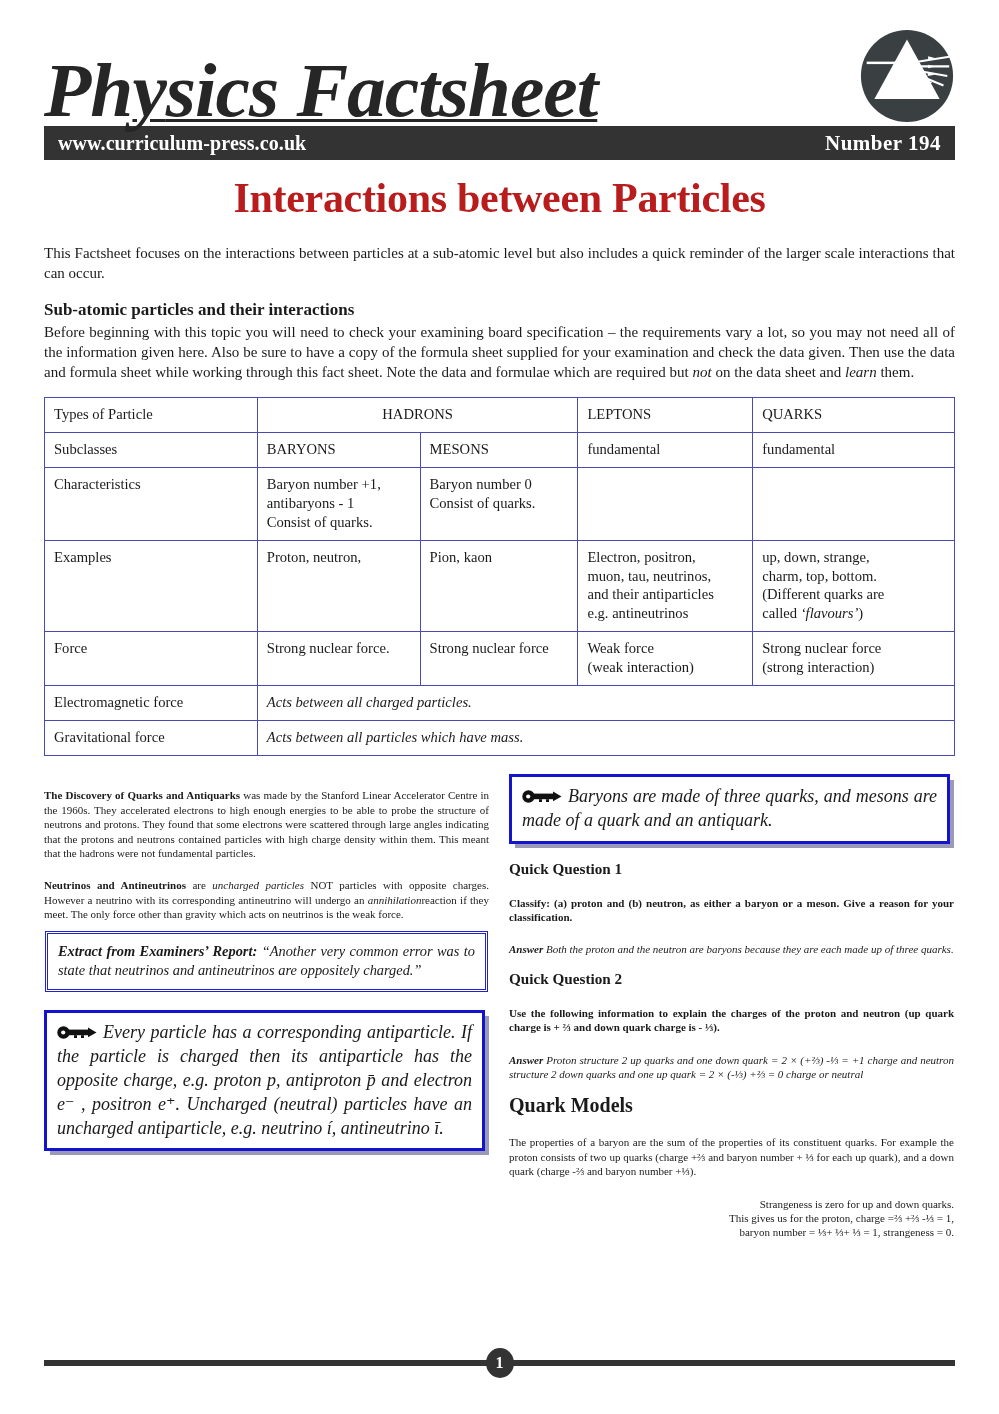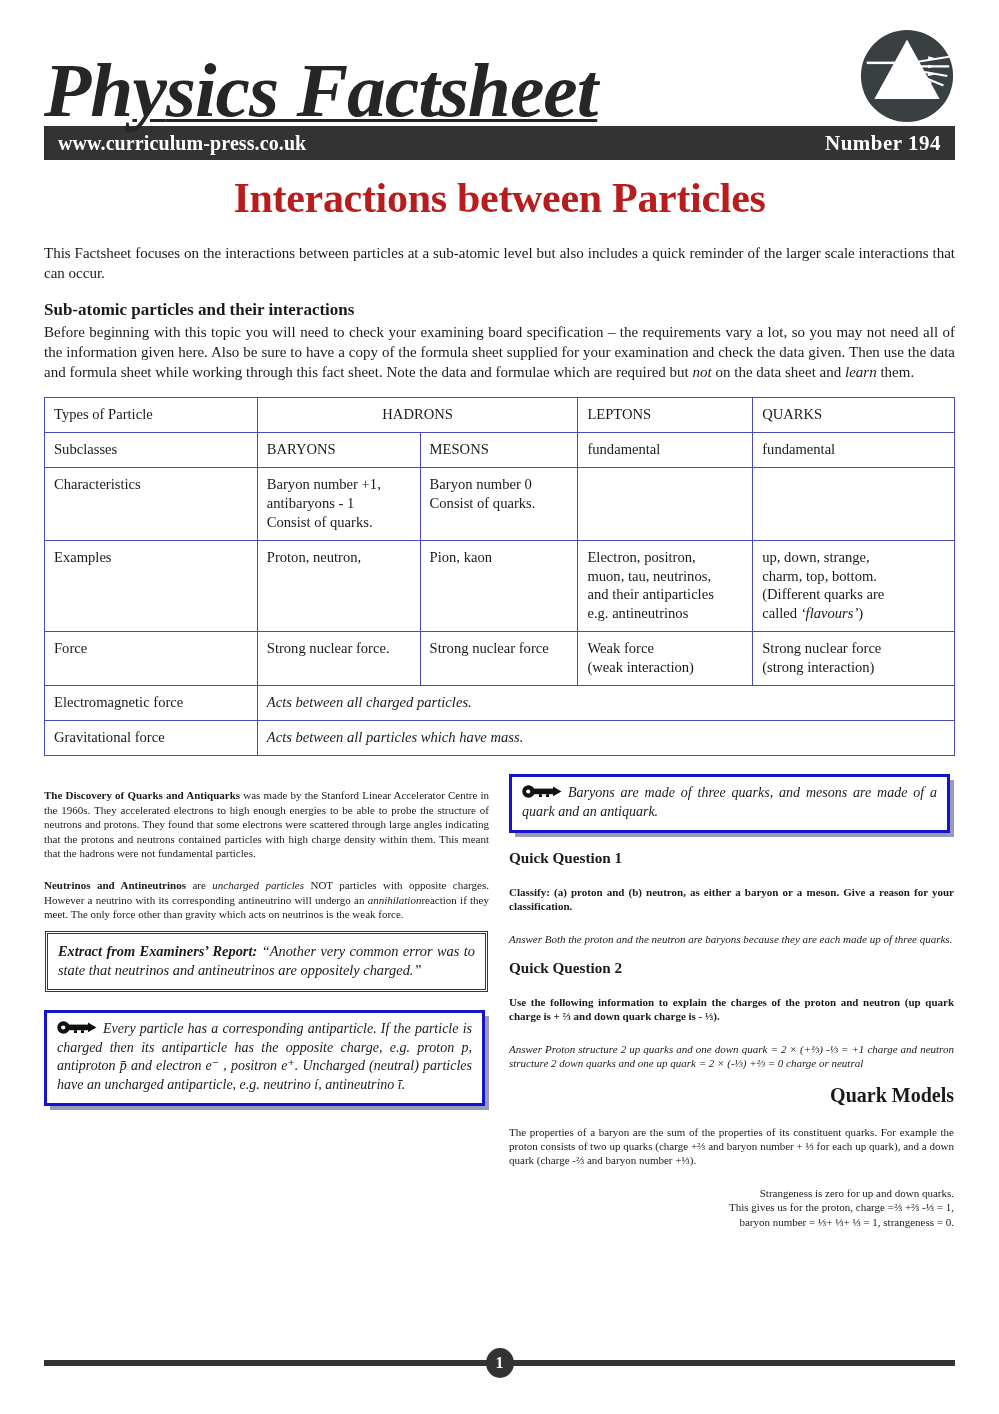--- a/index.html
+++ b/index.html
@@ -123,37 +123,37 @@
     font-size: 14.4px;
     line-height: 1.33;
     text-align: justify;
   }
   .box-key {
     position: relative;
     border: 3px solid #1414cc;
     padding: 7px 10px 8px;
     margin: 4px 4px 16px 0;
     font-style: italic;
-    font-size: 14px;
+    font-size: 18px;
     line-height: 1.34;
     text-align: justify;
     background: #fff;
     box-shadow: 5px 5px 0 -1px #9a9ab8;
   }
   .key-icon { display: inline-block; vertical-align: -1px; margin-right: 6px; }
 
   h3.qq {
     font-size: 15.2px;
     font-weight: bold;
     margin: 0 0 1px;
   }
   .qtext { font-weight: bold; font-size: 15px; line-height: 1.30; margin-bottom: 11px; text-align: left; }
   .atext { font-style: italic; font-size: 14.6px; line-height: 1.33; margin-bottom: 13px; text-align: justify; }
-  .atext b, .qtext b { font-weight: normal; }
-  h2.quark-models { font-size: 20px; font-weight: bold; margin: 10px 0 2px; text-align: right; }
+  .atext b, .qtext b { font-weight: bold; }
+  h2.quark-models { font-size: 20px; font-weight: bold; margin: 10px 0 2px; }
 
   
   .footer {
     position: absolute;
     left: 44px;
     right: 44px;
     bottom: 36px;
     height: 30px;
   }
   .footer .rule {

